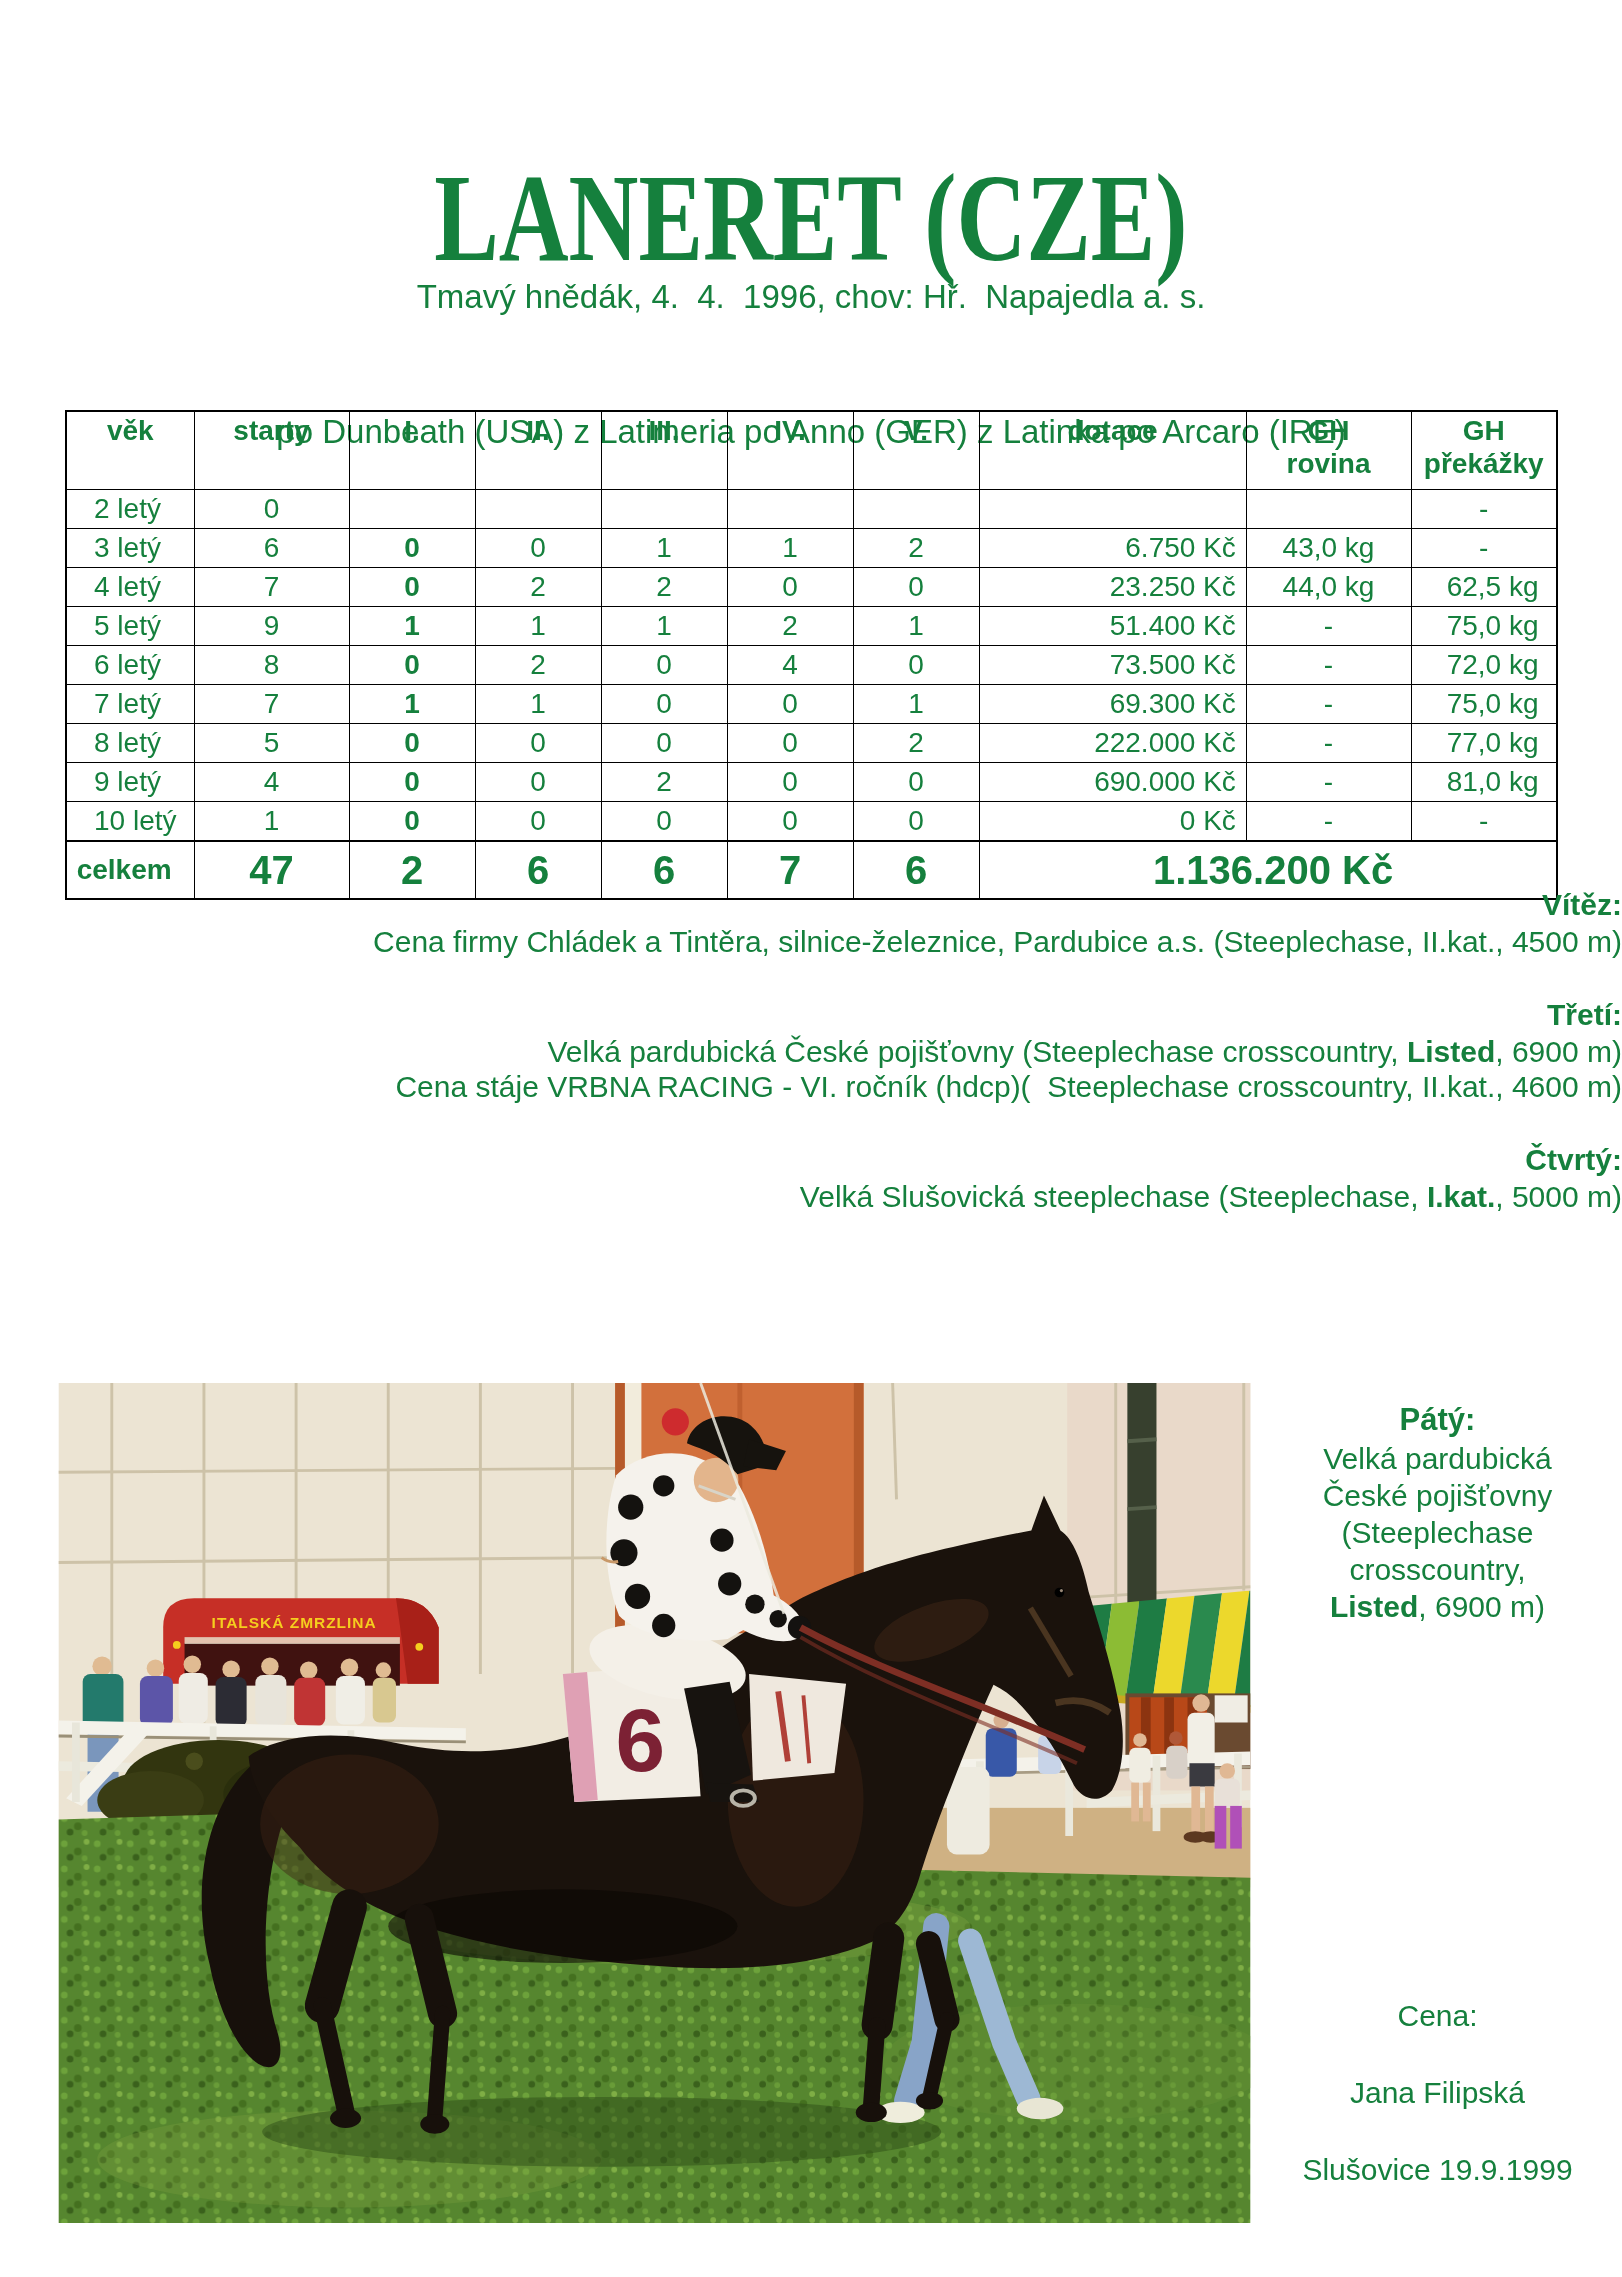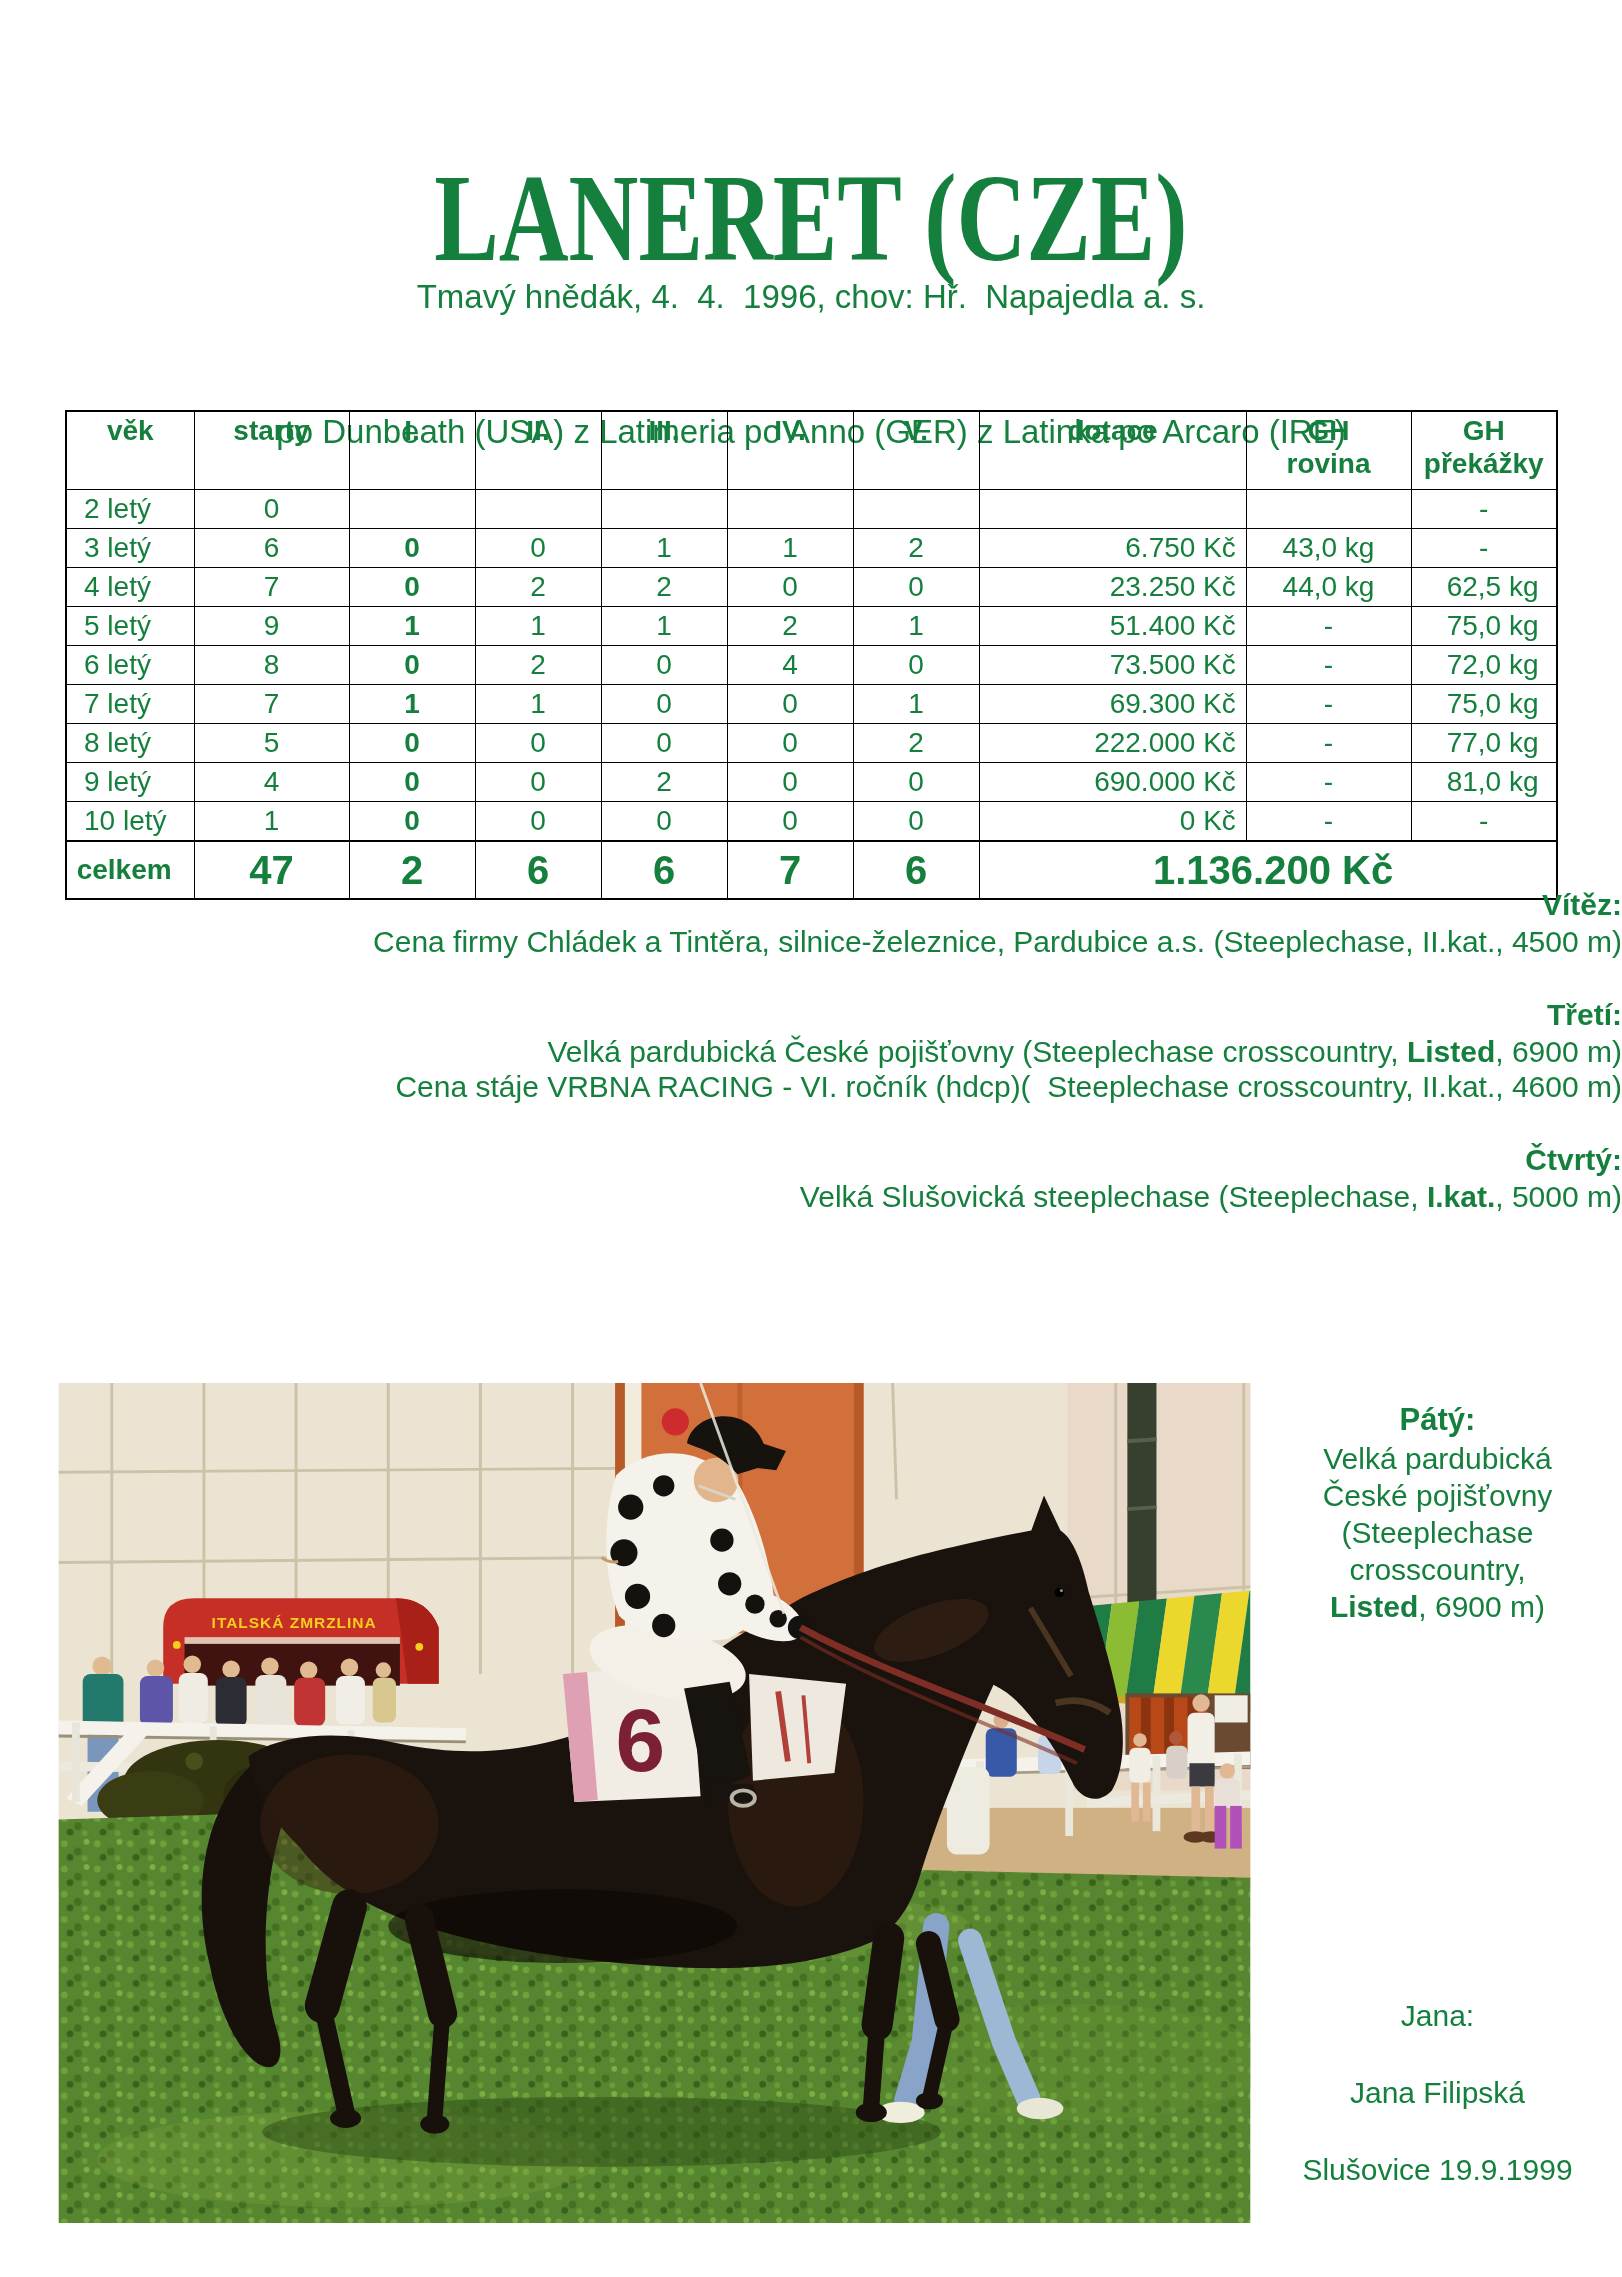--- a/index.html
+++ b/index.html
@@ -13,21 +13,21 @@
   
   .subtitle{position:absolute;top:184px;left:0;width:100%;text-align:center;
             font-size:33px;line-height:45px;white-space:pre-wrap;}
   
   table.stats{position:absolute;top:410px;left:65px;width:1491px;border-collapse:collapse;
               table-layout:fixed;font-size:28px;border:2.9px solid #000;}
   .stats th,.stats td{border:1.9px solid #000;overflow:hidden;white-space:nowrap;}
   .stats thead th{height:74px;vertical-align:top;padding-top:2px;font-weight:bold;
                   line-height:33px;text-align:center;}
   .stats tbody td{height:38px;padding:0 7.8px;}
-  .stats .c-vek{text-align:left;padding-left:17px;}
+  .stats .c-vek{text-align:left;padding-left:27px;}
   .stats .c-starty,.stats .c-p1,.stats .c-p2,.stats .c-p3,.stats .c-p4,.stats .c-p5{text-align:center;}
   .stats .c-p1{font-weight:bold;}
   .stats .c-dotace{text-align:right;padding-right:9.7px;}
   .stats .c-rovina{text-align:center;}
   .stats .c-prekazky{text-align:right;padding-right:17.5px;}
   .stats td.dash{text-align:center;padding-right:7.8px;}
   .stats tfoot td{height:54px;border-top:2.9px solid #000;}
   .stats tfoot .t-label{font-weight:bold;font-size:28px;text-align:left;padding-left:9.7px;}
   .stats tfoot .t-num{font-weight:bold;font-size:40px;text-align:center;}
   .stats tfoot .t-money{font-weight:bold;font-size:40px;text-align:center;padding-left:11.6px;}
@@ -511,21 +511,21 @@
     <div class="side-col">
       <div class="fifth">
         <div class="sec-heading">Pátý:</div>
         <div class="f-line">Velká pardubická</div>
         <div class="f-line">České pojišťovny</div>
         <div class="f-line">(Steeplechase</div>
         <div class="f-line">crosscountry,</div>
         <div class="f-line"><b>Listed</b><span>, 6900 m)</span></div>
       </div>
       <div class="credits">
-        <p>Jana:</p>
+        <p>Cena:</p>
         <p>Jana Filipská</p>
         <p>Slušovice 19.9.1999</p>
       </div>
     </div>
   </div>
 
 </div>
 
 
 </body></html>

